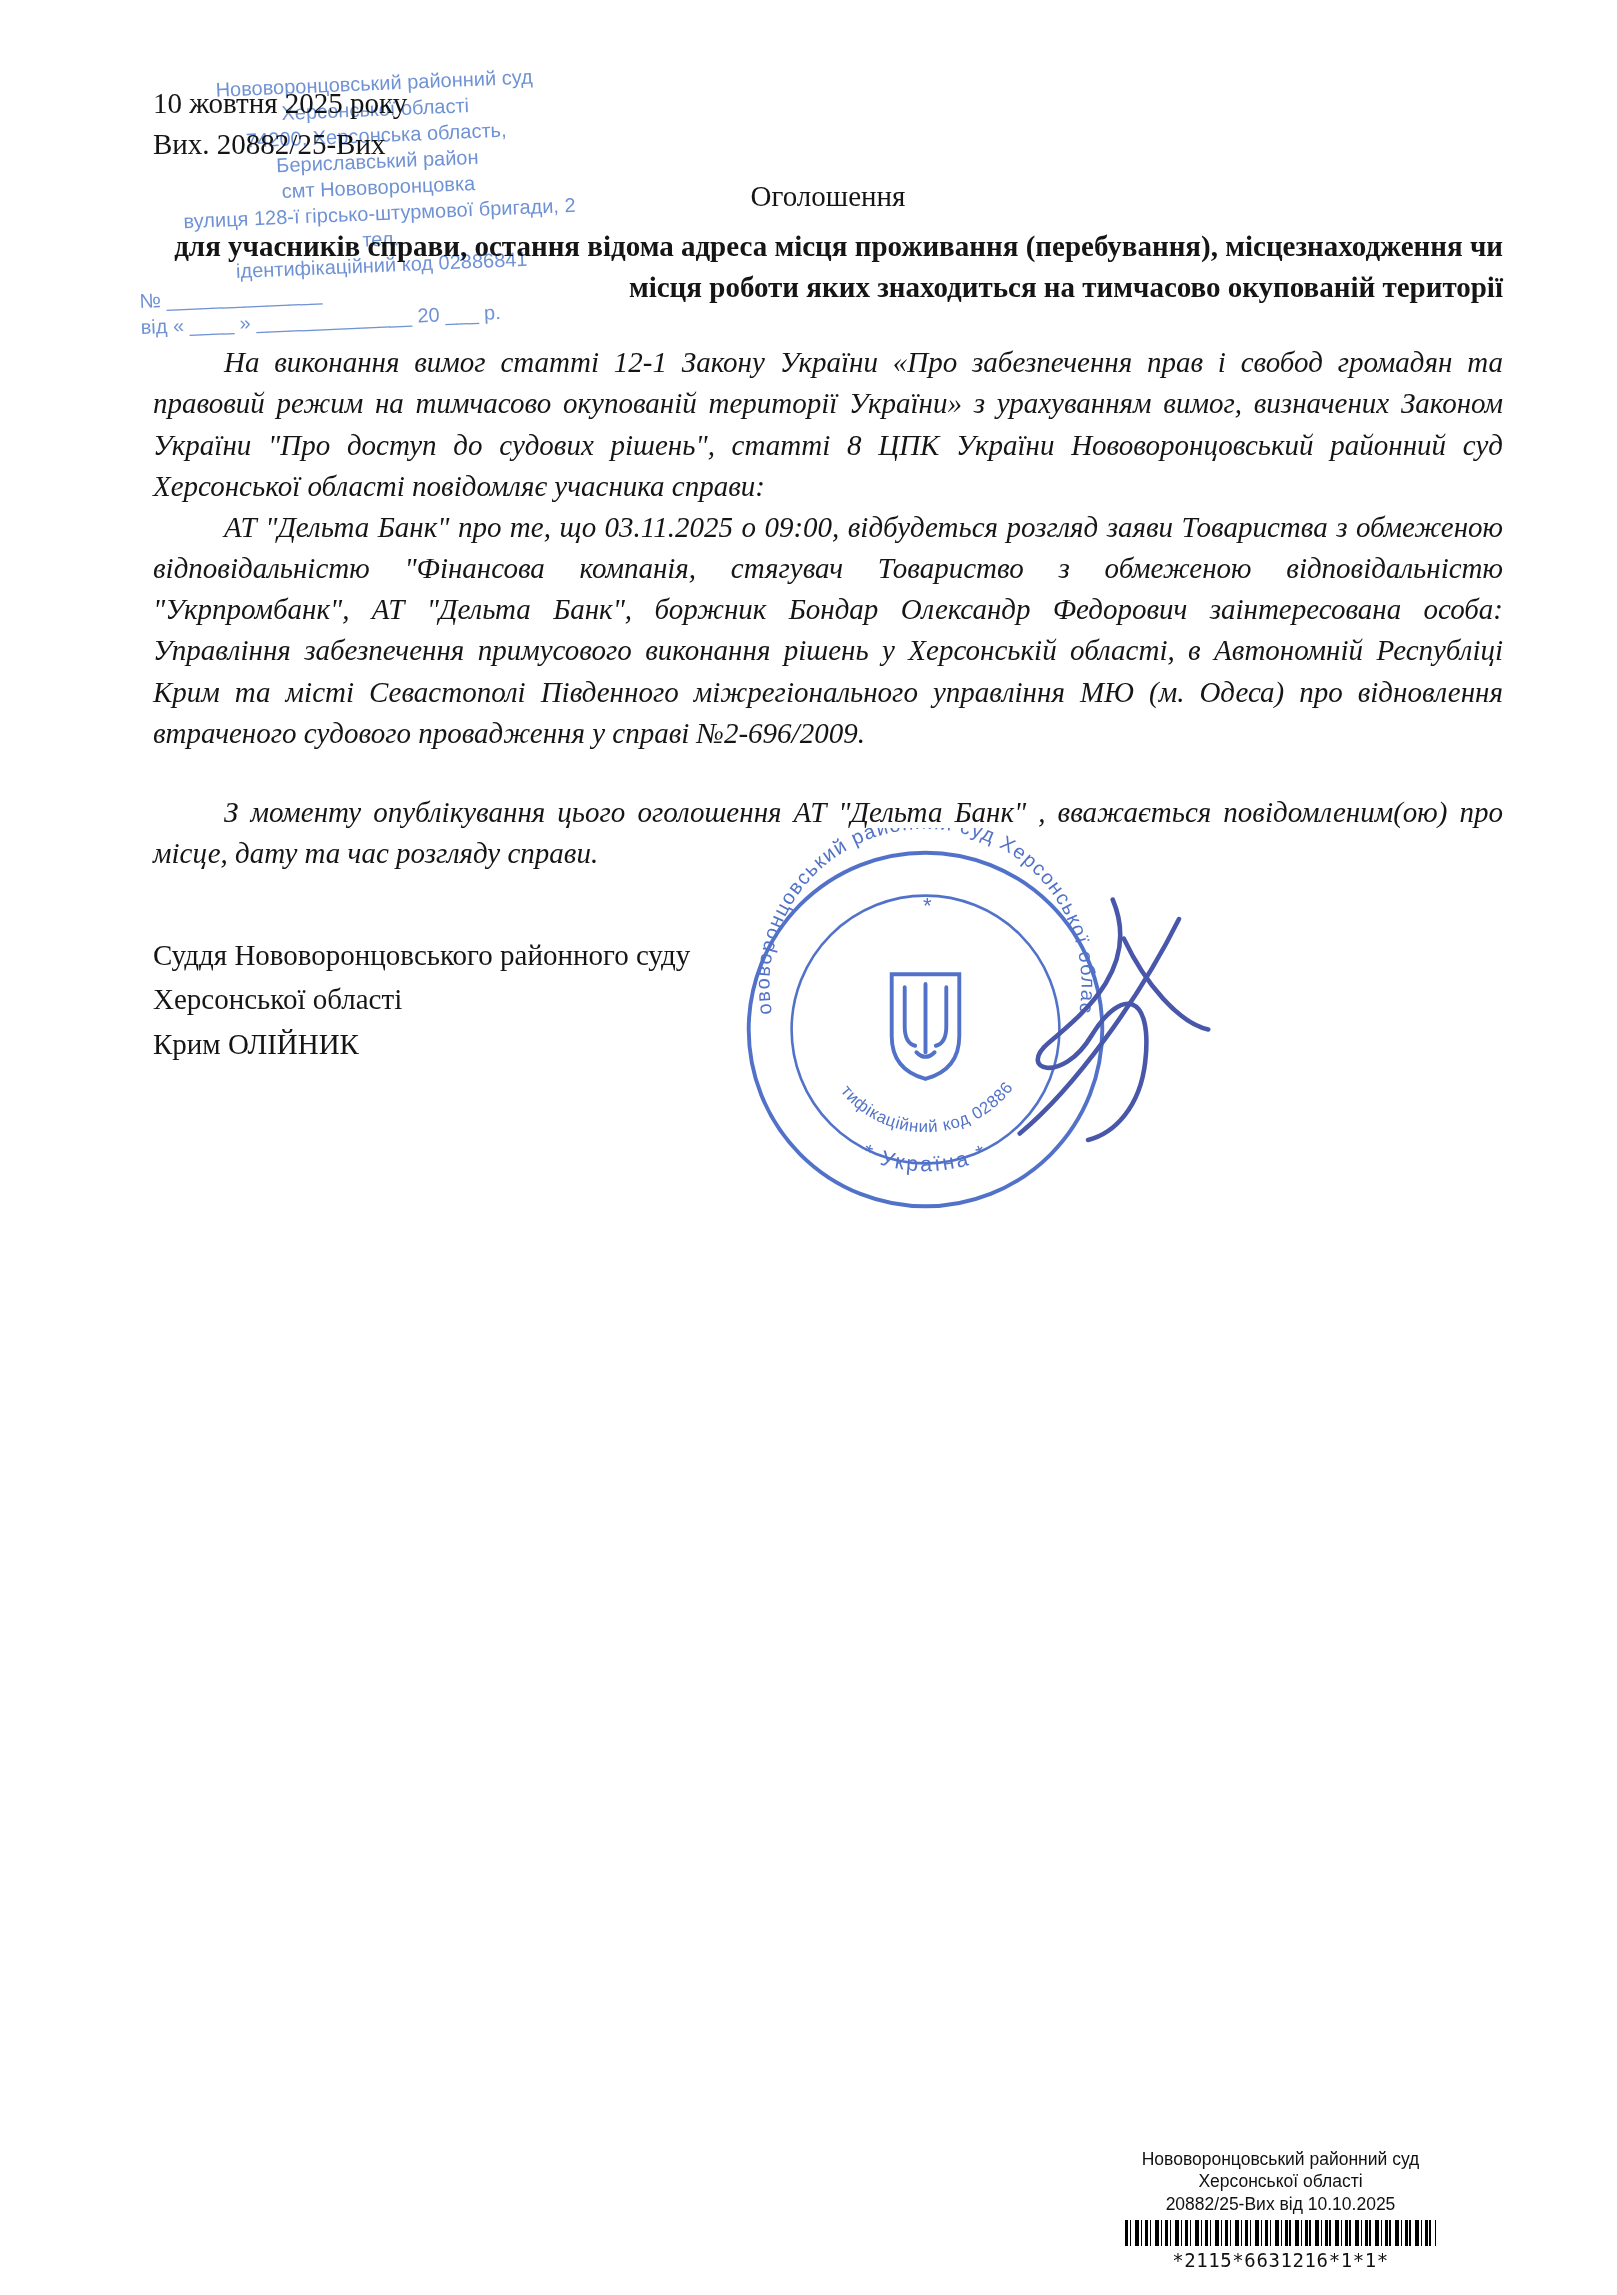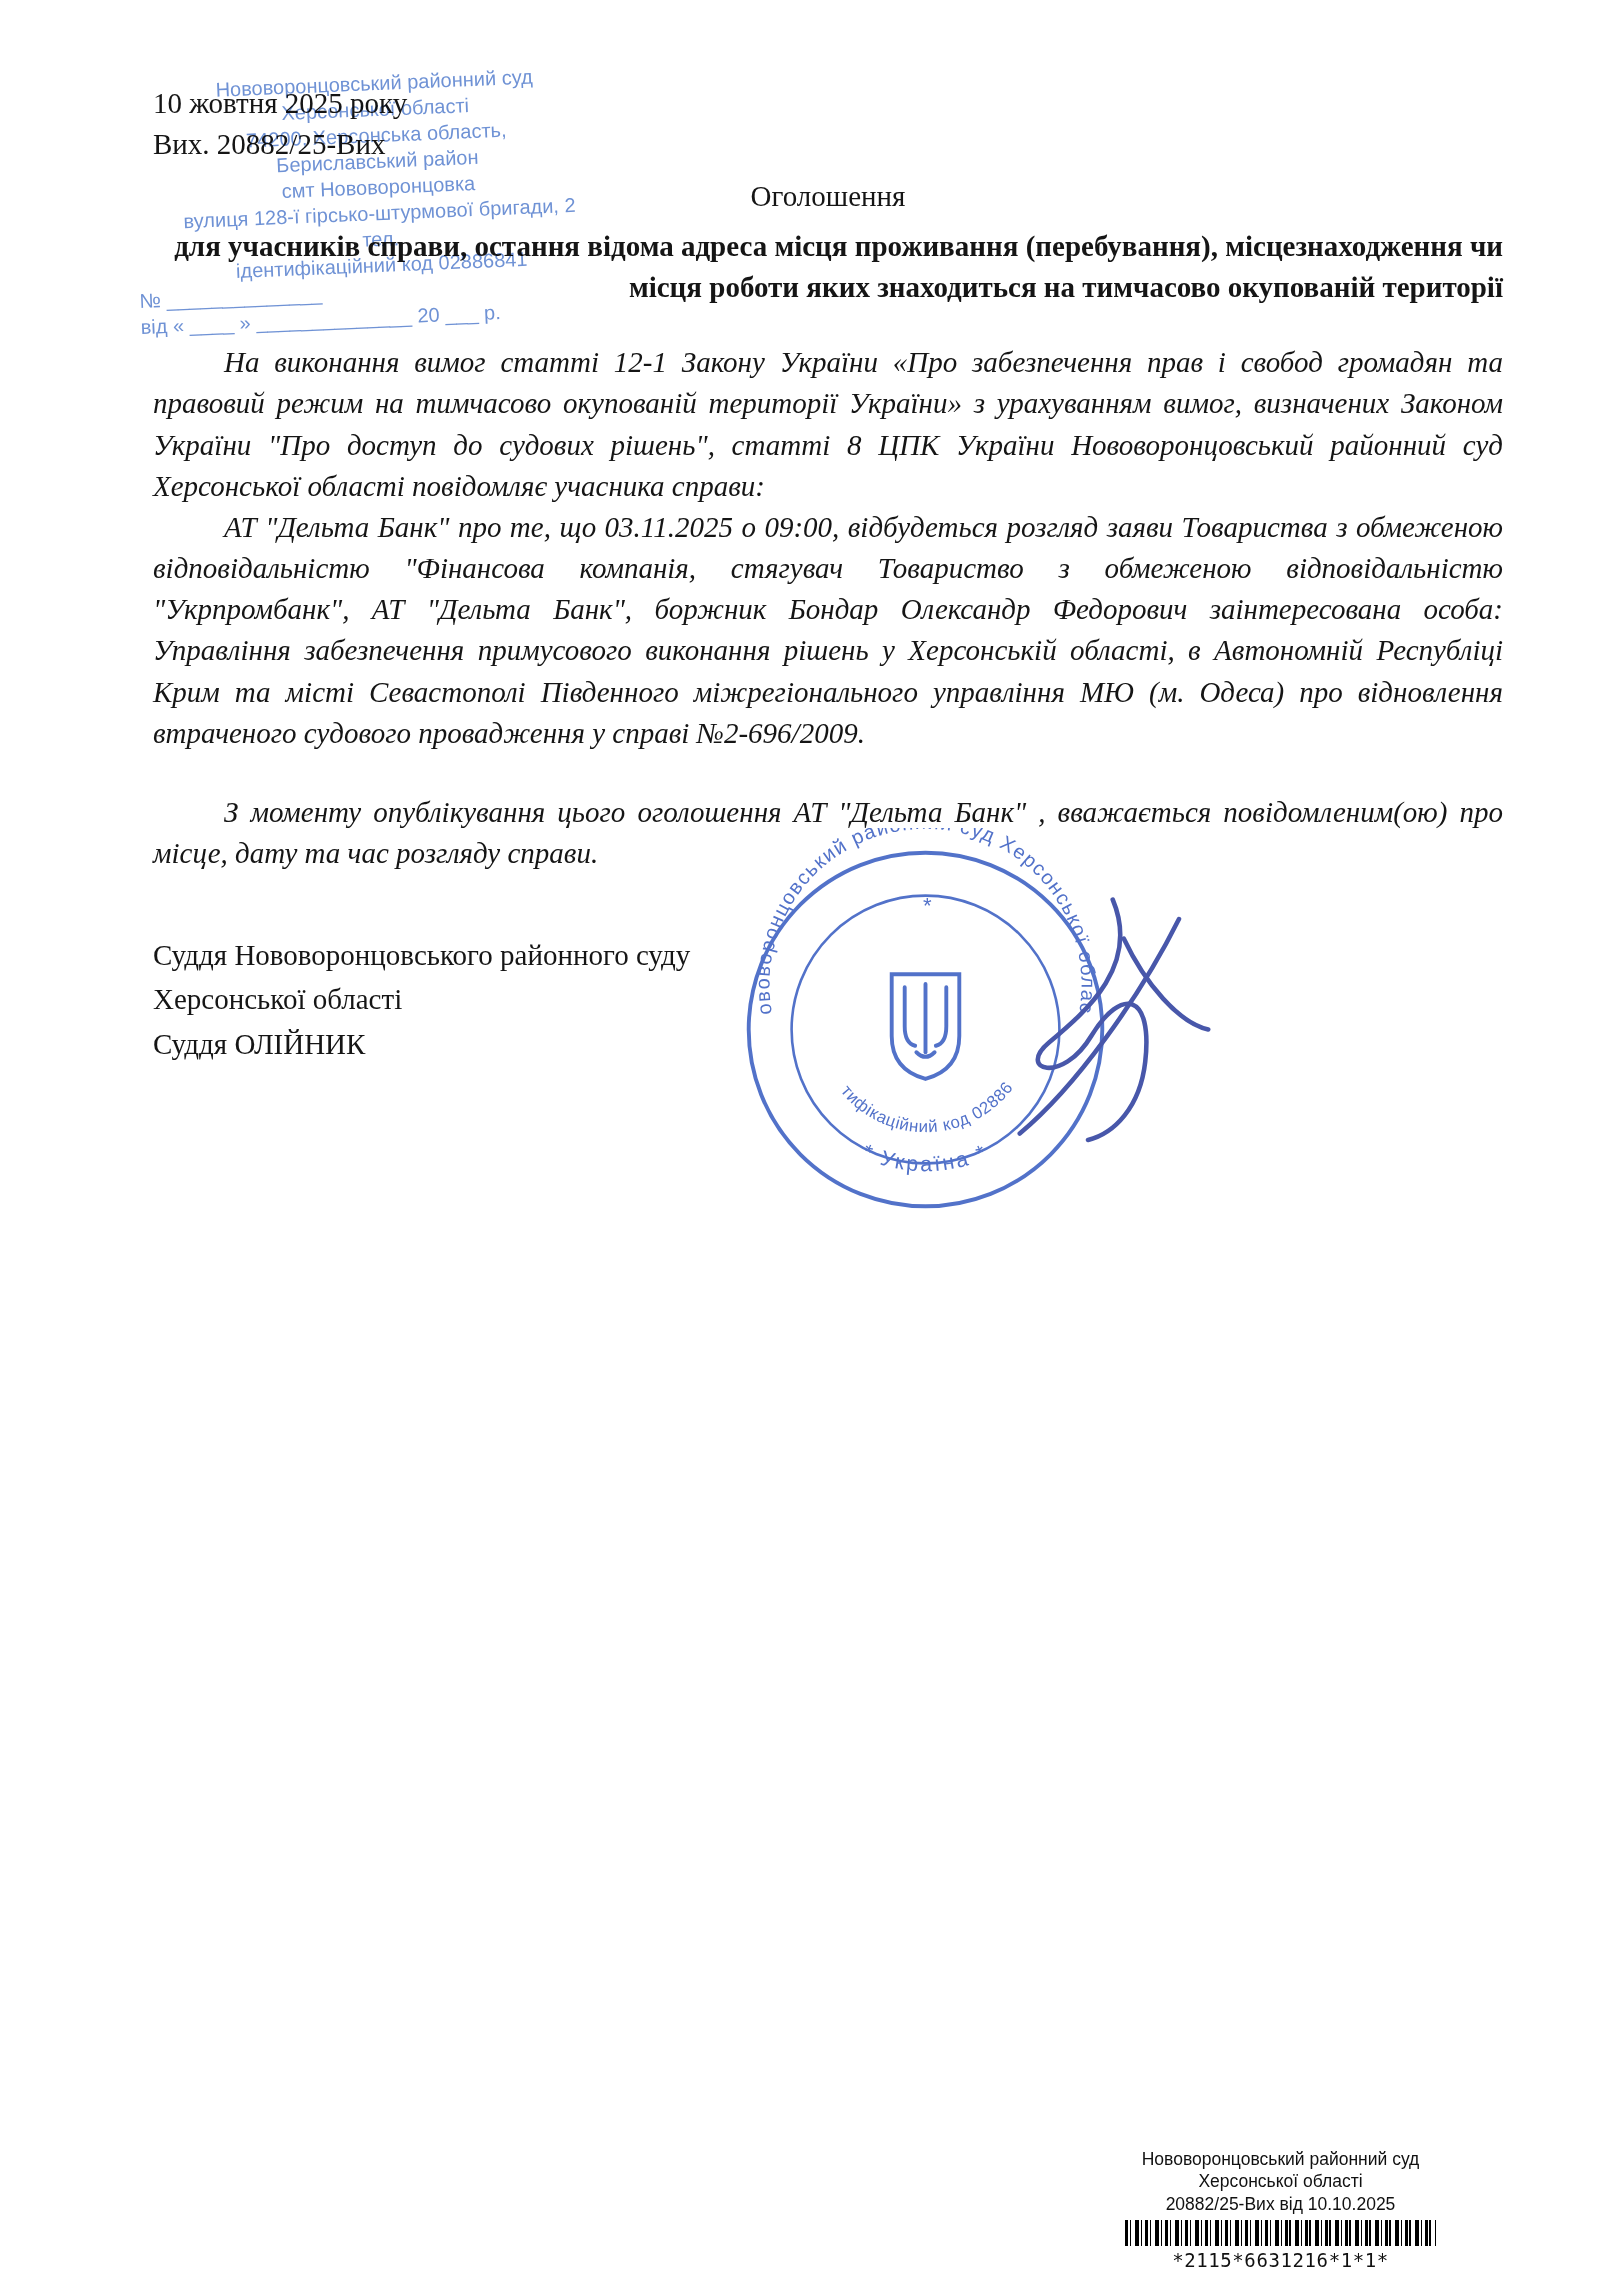--- a/index.html
+++ b/index.html
@@ -132,21 +132,21 @@
 
     <p class="para first">На виконання вимог статті 12-1 Закону України «Про забезпечення прав і свобод громадян та правовий режим на тимчасово окупованій території України» з урахуванням вимог, визначених Законом України "Про доступ до судових рішень", статті 8 ЦПК України Нововоронцовський районний суд Херсонської області повідомляє учасника справи:</p>
     <p class="para">АТ "Дельта Банк"  про те, що  03.11.2025 о 09:00, відбудеться розгляд заяви Товариства з обмеженою відповідальністю "Фінансова компанія, стягувач Товариство з обмеженою відповідальністю "Укрпромбанк", АТ "Дельта Банк", боржник Бондар Олександр Федорович заінтересована особа: Управління забезпечення примусового виконання рішень у Херсонській області, в Автономній Республіці Крим та місті Севастополі Південного міжрегіонального управління МЮ (м. Одеса) про відновлення втраченого судового провадження у справі №2-696/2009.</p>
     <p class="para notice">З моменту опублікування цього оголошення АТ "Дельта Банк"  , вважається повідомленим(ою) про місце, дату та час розгляду справи.</p>
 
     <div class="sig-row">
       <div class="sig-left">
         <div>Суддя Нововоронцовського районного суду</div>
         <div>Херсонської області</div>
       </div>
-      <div class="sig-name">Суддя ОЛІЙНИК</div>
+      <div class="sig-name">Крим ОЛІЙНИК</div>
     </div>
   </div>
 
   <div class="seal-wrap">
     <svg width="507" height="429" viewBox="0 0 780 660" xmlns="http://www.w3.org/2000/svg">
       <defs>
         <path id="arcTop" d="M 75 290 A 240 240 0 1 1 545 290" fill="none"></path>
         <path id="arcBottom" d="M 82 350 A 235 235 0 0 0 538 350" fill="none"></path>
         <path id="arcInner" d="M 175 400 A 168 168 0 0 0 445 400" fill="none"></path>
       </defs>

